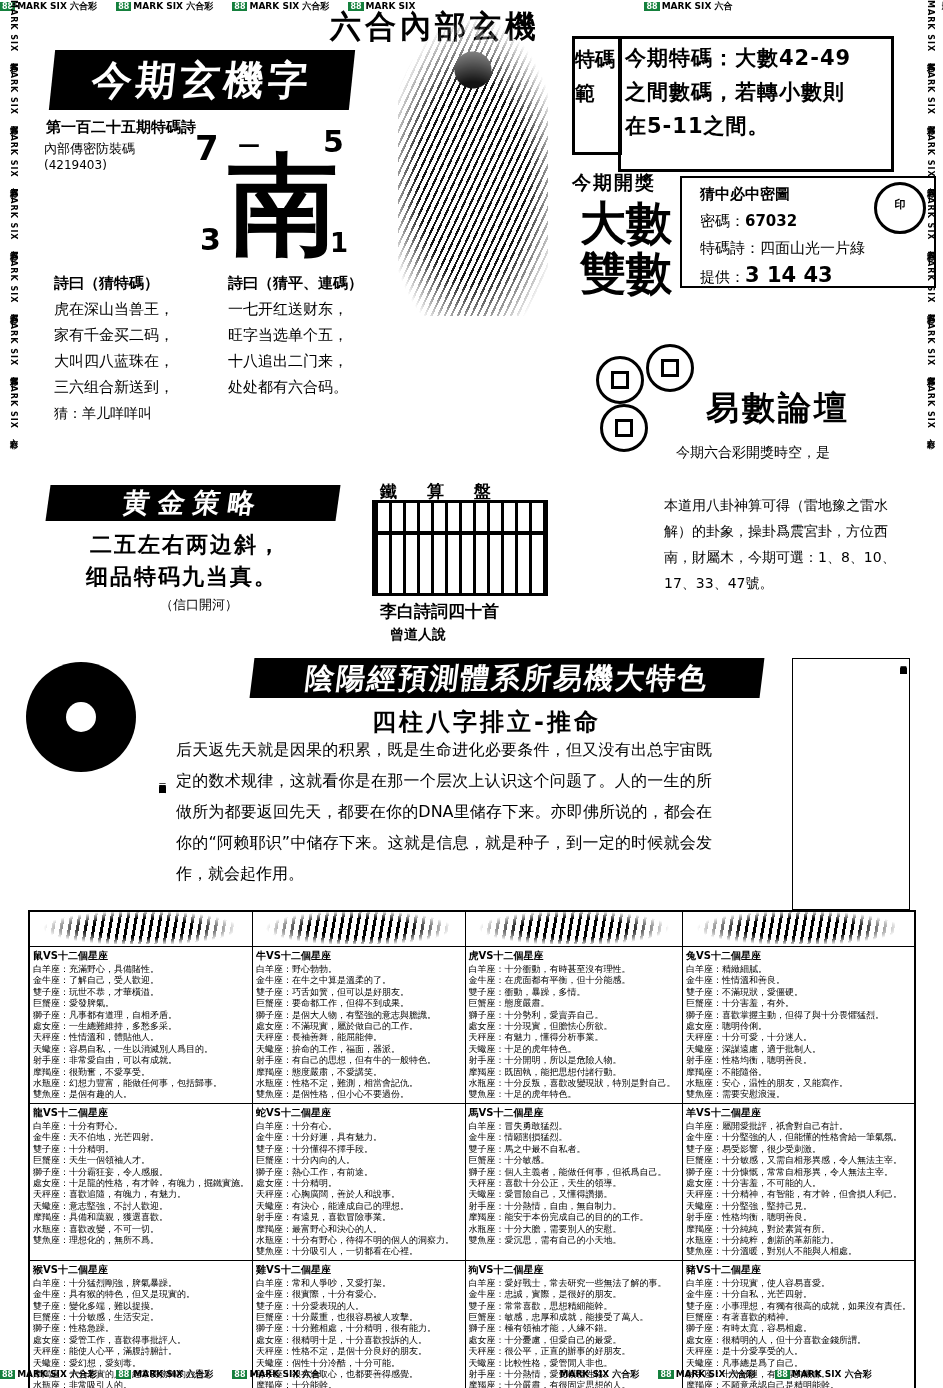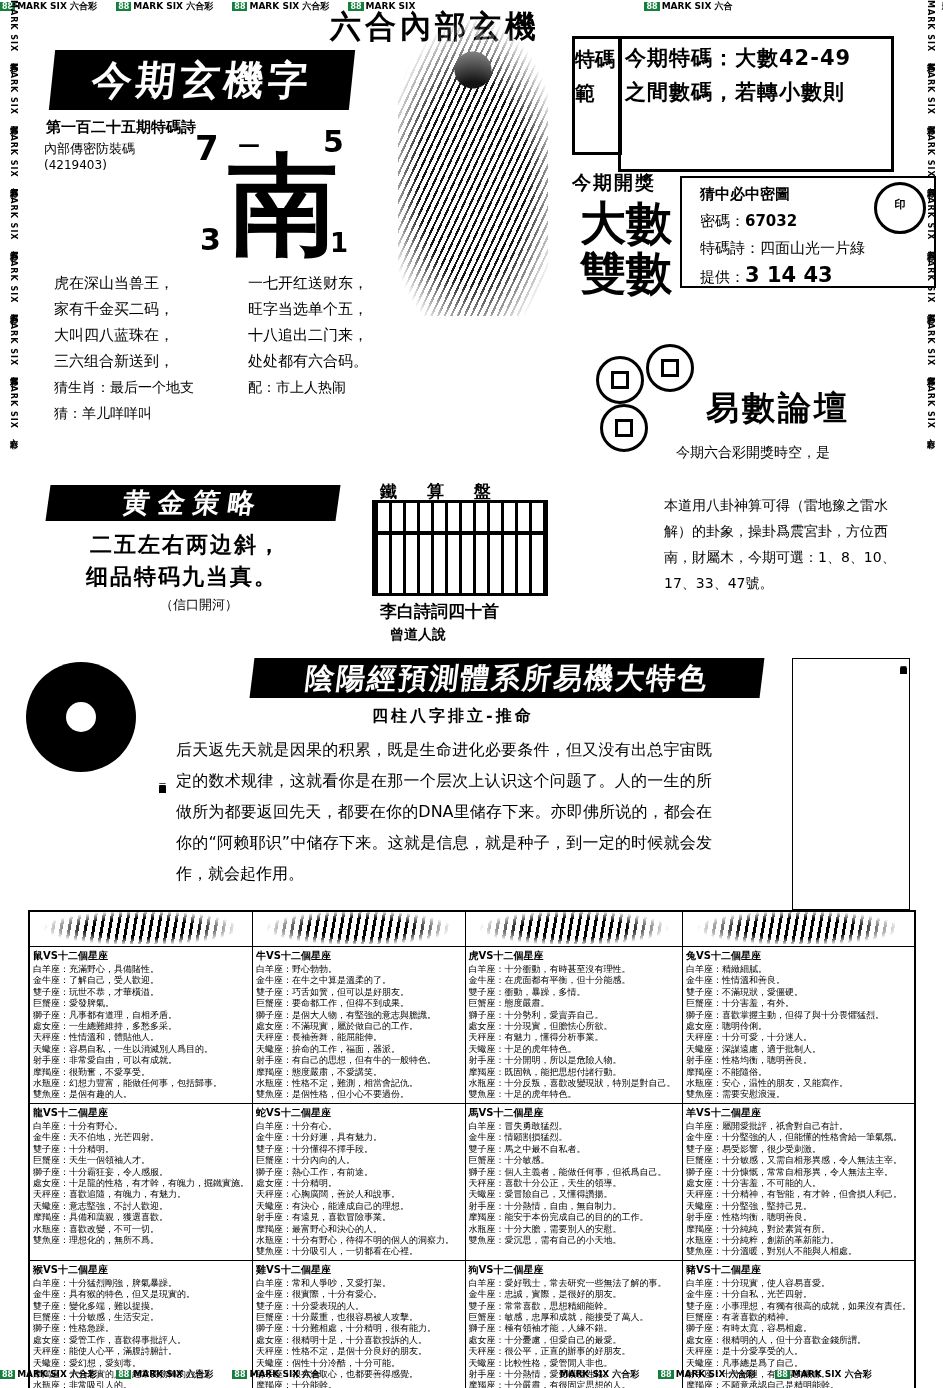--- a/index.html
+++ b/index.html
@@ -102,21 +102,21 @@
   .coin:after{content:"";position:absolute;left:12px;top:12px;width:12px;height:12px;border:3px solid #000;}
   .forum{position:absolute;left:706px;top:386px;font-size:33px;font-weight:bold;letter-spacing:3px;
       font-family:"DejaVu Serif","Liberation Serif",serif;}
   .forumSub{position:absolute;left:676px;top:444px;font-size:14px;}
   .forumTxt{position:absolute;left:664px;top:492px;width:236px;font-size:14px;line-height:26px;}
 
   
   .banner{position:absolute;left:252px;top:658px;width:510px;height:40px;background:#000;color:#fff;
       font-size:29px;font-weight:bold;letter-spacing:2px;text-align:center;line-height:40px;
       font-family:"DejaVu Serif","Liberation Serif",serif;transform:skewX(-7deg);}
-  .bannerSub{position:absolute;left:372px;top:706px;font-size:16px;font-weight:bold;letter-spacing:3px;}
+  .bannerSub{position:absolute;left:372px;top:706px;font-size:24px;font-weight:bold;letter-spacing:3px;}
   .article{position:absolute;left:176px;top:734px;width:536px;font-size:16px;line-height:31px;
       text-align:justify;}
 
   
   .compass{position:absolute;left:26px;top:662px;width:110px;height:110px;border-radius:50%;
       background:#000;}
   .compass:after{content:"";position:absolute;left:40px;top:40px;width:30px;height:30px;
       background:#fff;border-radius:50%;}
   .colTxt{position:absolute;left:26px;top:780px;width:140px;height:120px;font-size:7px;
       line-height:9px;writing-mode:vertical-rl;overflow:hidden;}
@@ -168,41 +168,41 @@
   <div class="numC">5</div>
   <div class="numD">3</div>
   <div class="numE">1</div>
   <div class="bigchar">南</div>
 
   <div class="deity"></div>
 
   <div class="poem">
     <table>
       <tbody>
+          <tr>
+        <td class="hd">詩曰（猜特碼）</td>
+        <td class="hd" style="padding-left:46px">詩曰（猜平、連碼）</td>
+      </tr>
       <tr>
             <td>虎在深山当兽王，</td>
           <td style="padding-left:46px">一七开红送财东，</td>
           </tr>
       <tr>
             <td>家有千金买二码，</td>
           <td style="padding-left:46px">旺字当选单个五，</td>
           </tr>
       <tr>
             <td>大叫四八蓝珠在，</td>
           <td style="padding-left:46px">十八追出二门来，</td>
           </tr>
       <tr>
             <td>三六组合新送到，</td>
           <td style="padding-left:46px">处处都有六合码。</td>
           </tr>
       <tr>
-            <td style="font-size:14px">猜生肖：最后一个地支</td>
-          <td style="padding-left:46px;font-size:14px">配：市上人热闹</td>
-          </tr>
-      <tr>
             <td style="font-size:14px">猜：羊儿咩咩叫</td>
           <td></td>
           </tr>
     </tbody>
       </table>
   </div>
 
   <div class="goldbox">黄金策略</div>
   <div class="goldl1">二五左右两边斜，</div>
   <div class="goldl2">细品特码九当真。</div>
@@ -212,20 +212,21 @@
   <div class="abacus"></div>
   <div class="abacusC1 ctr">曾道人說</div>
   <div class="abacusC2">李白詩詞四十首</div>
 
   <div class="spLeft">
     <div>特碼範</div>
   </div>
   <div class="spMain">
     <div>今期特碼：大數42-49</div>
     <div>之間數碼，若轉小數則</div>
+    <div>在5-11之間。</div>
   </div>
 
   <div class="drawHd">今期開獎</div>
   <div class="drawBig">
     <div>大數</div>
     <div>雙數</div>
   </div>
   <div class="midBox">
     <div class="r bold">猜中必中密圖</div>
     <div class="seal">印</div>

